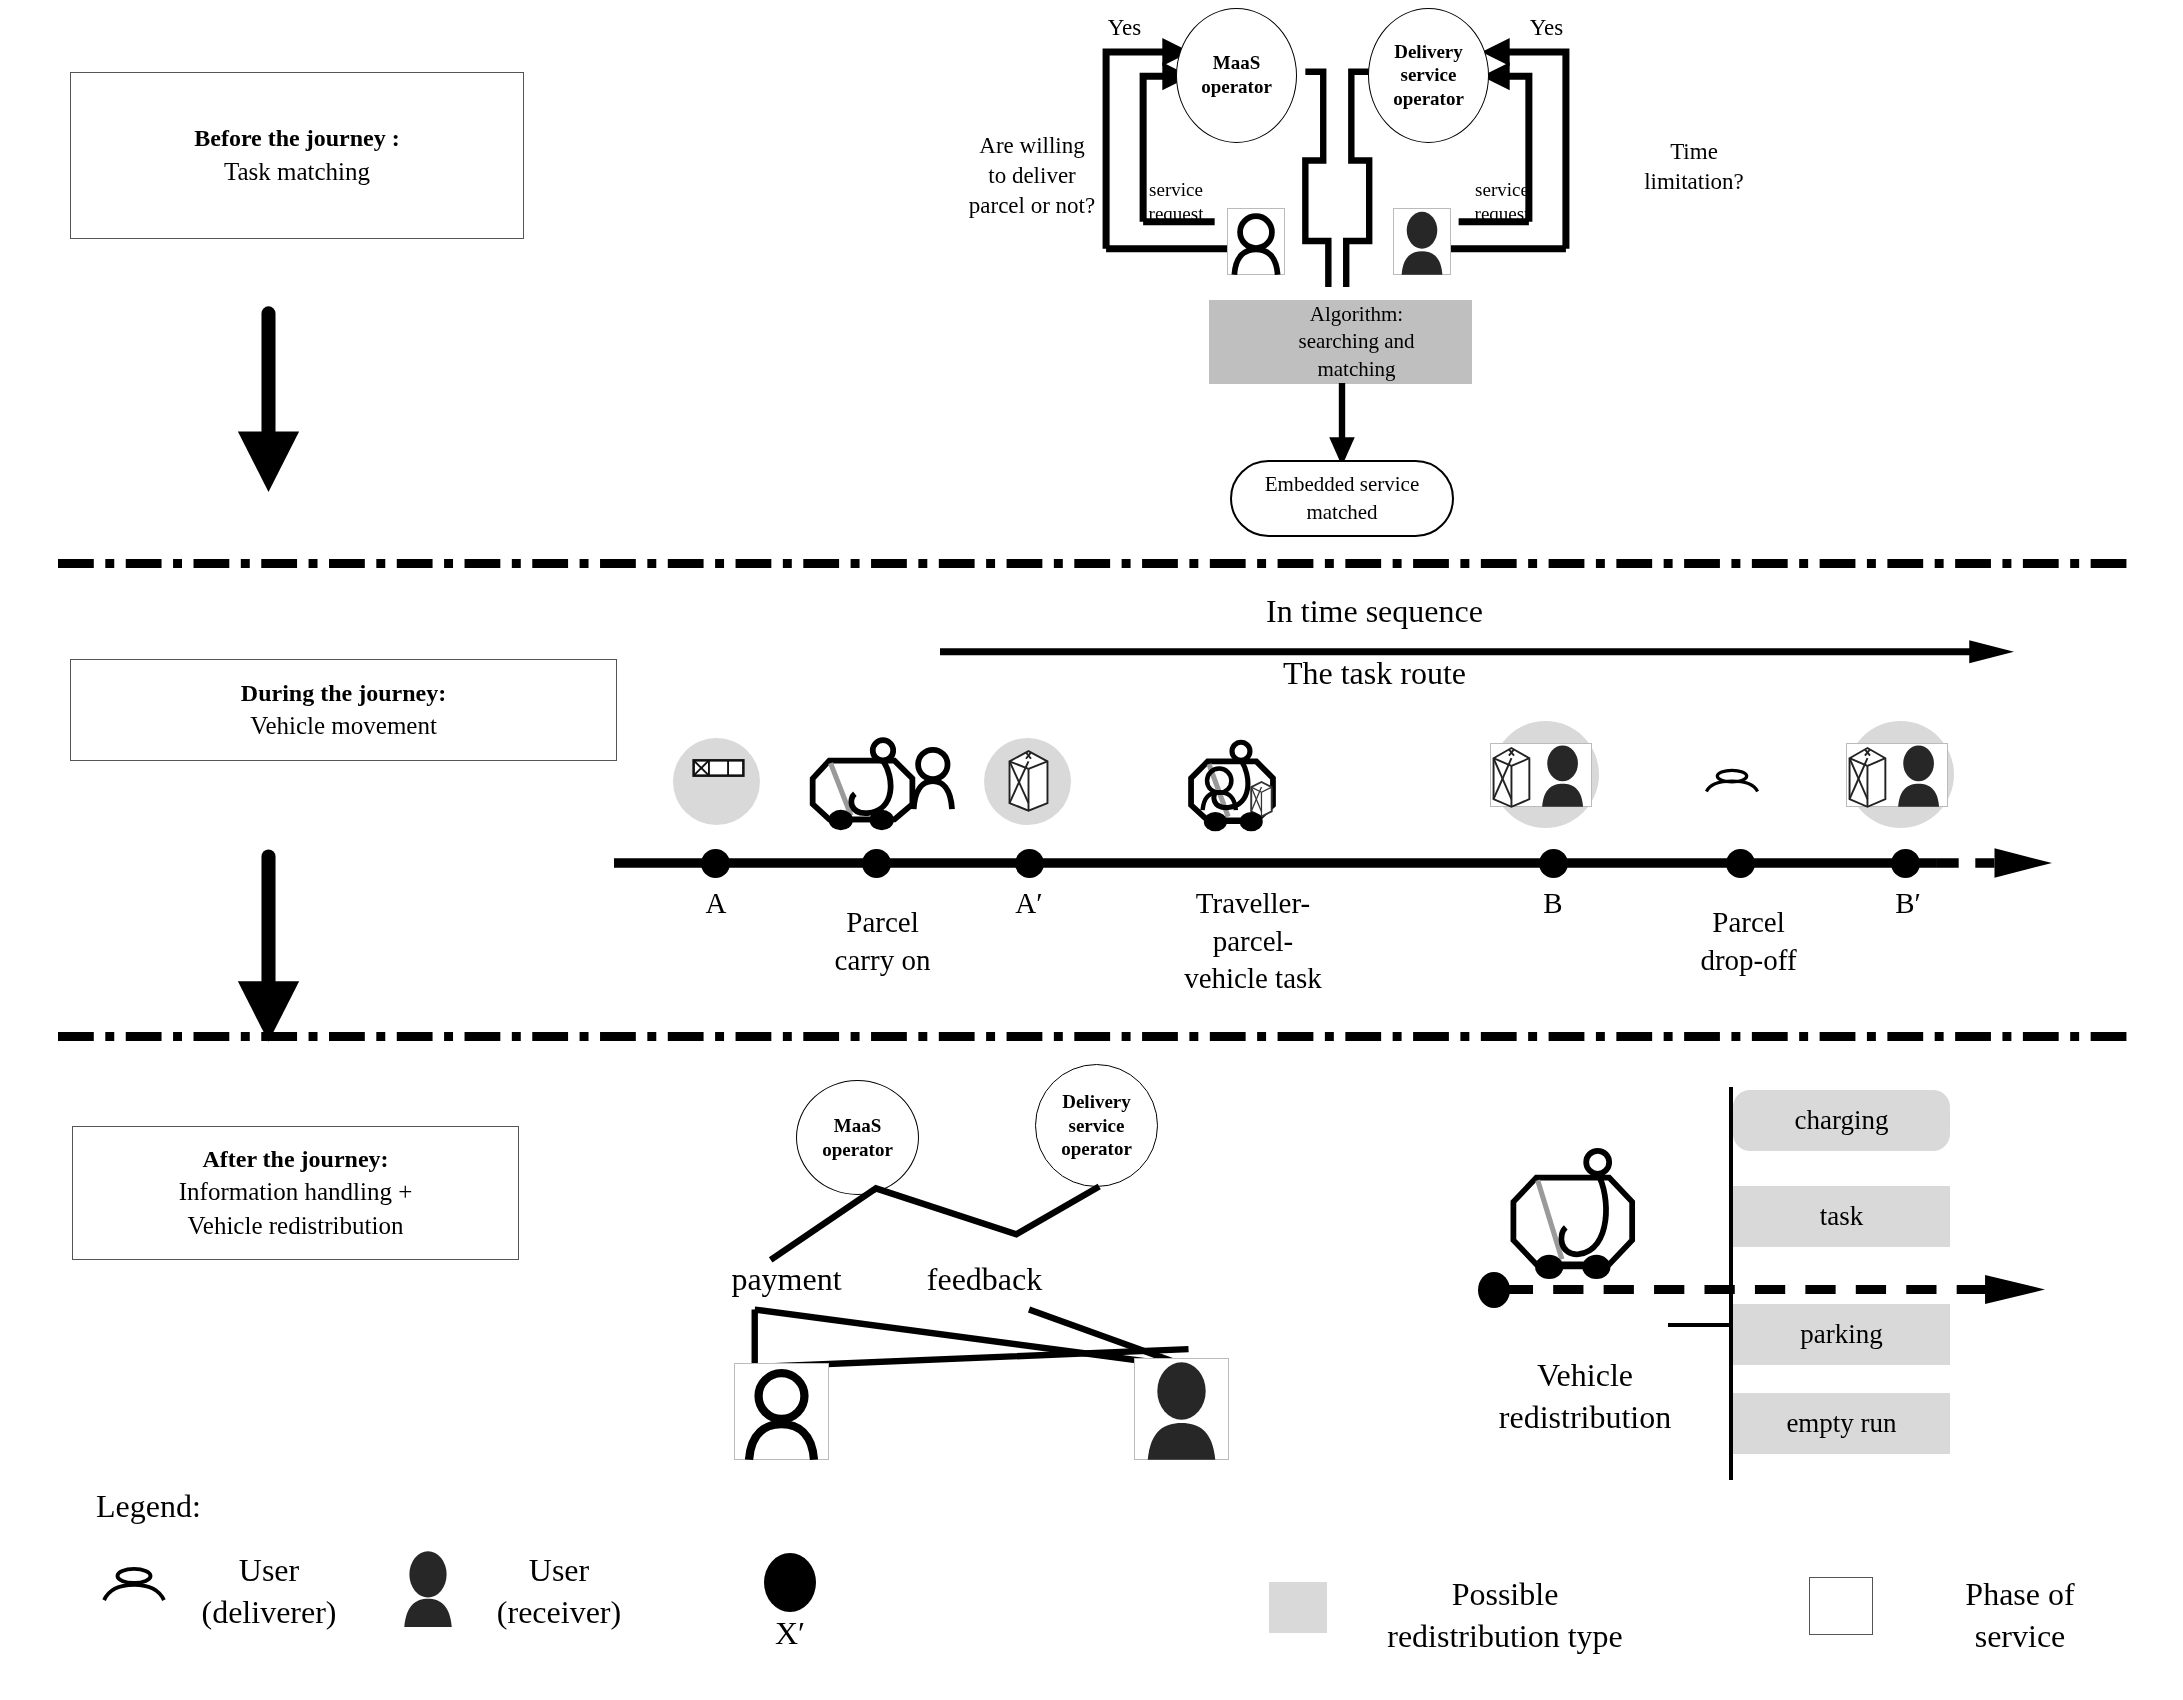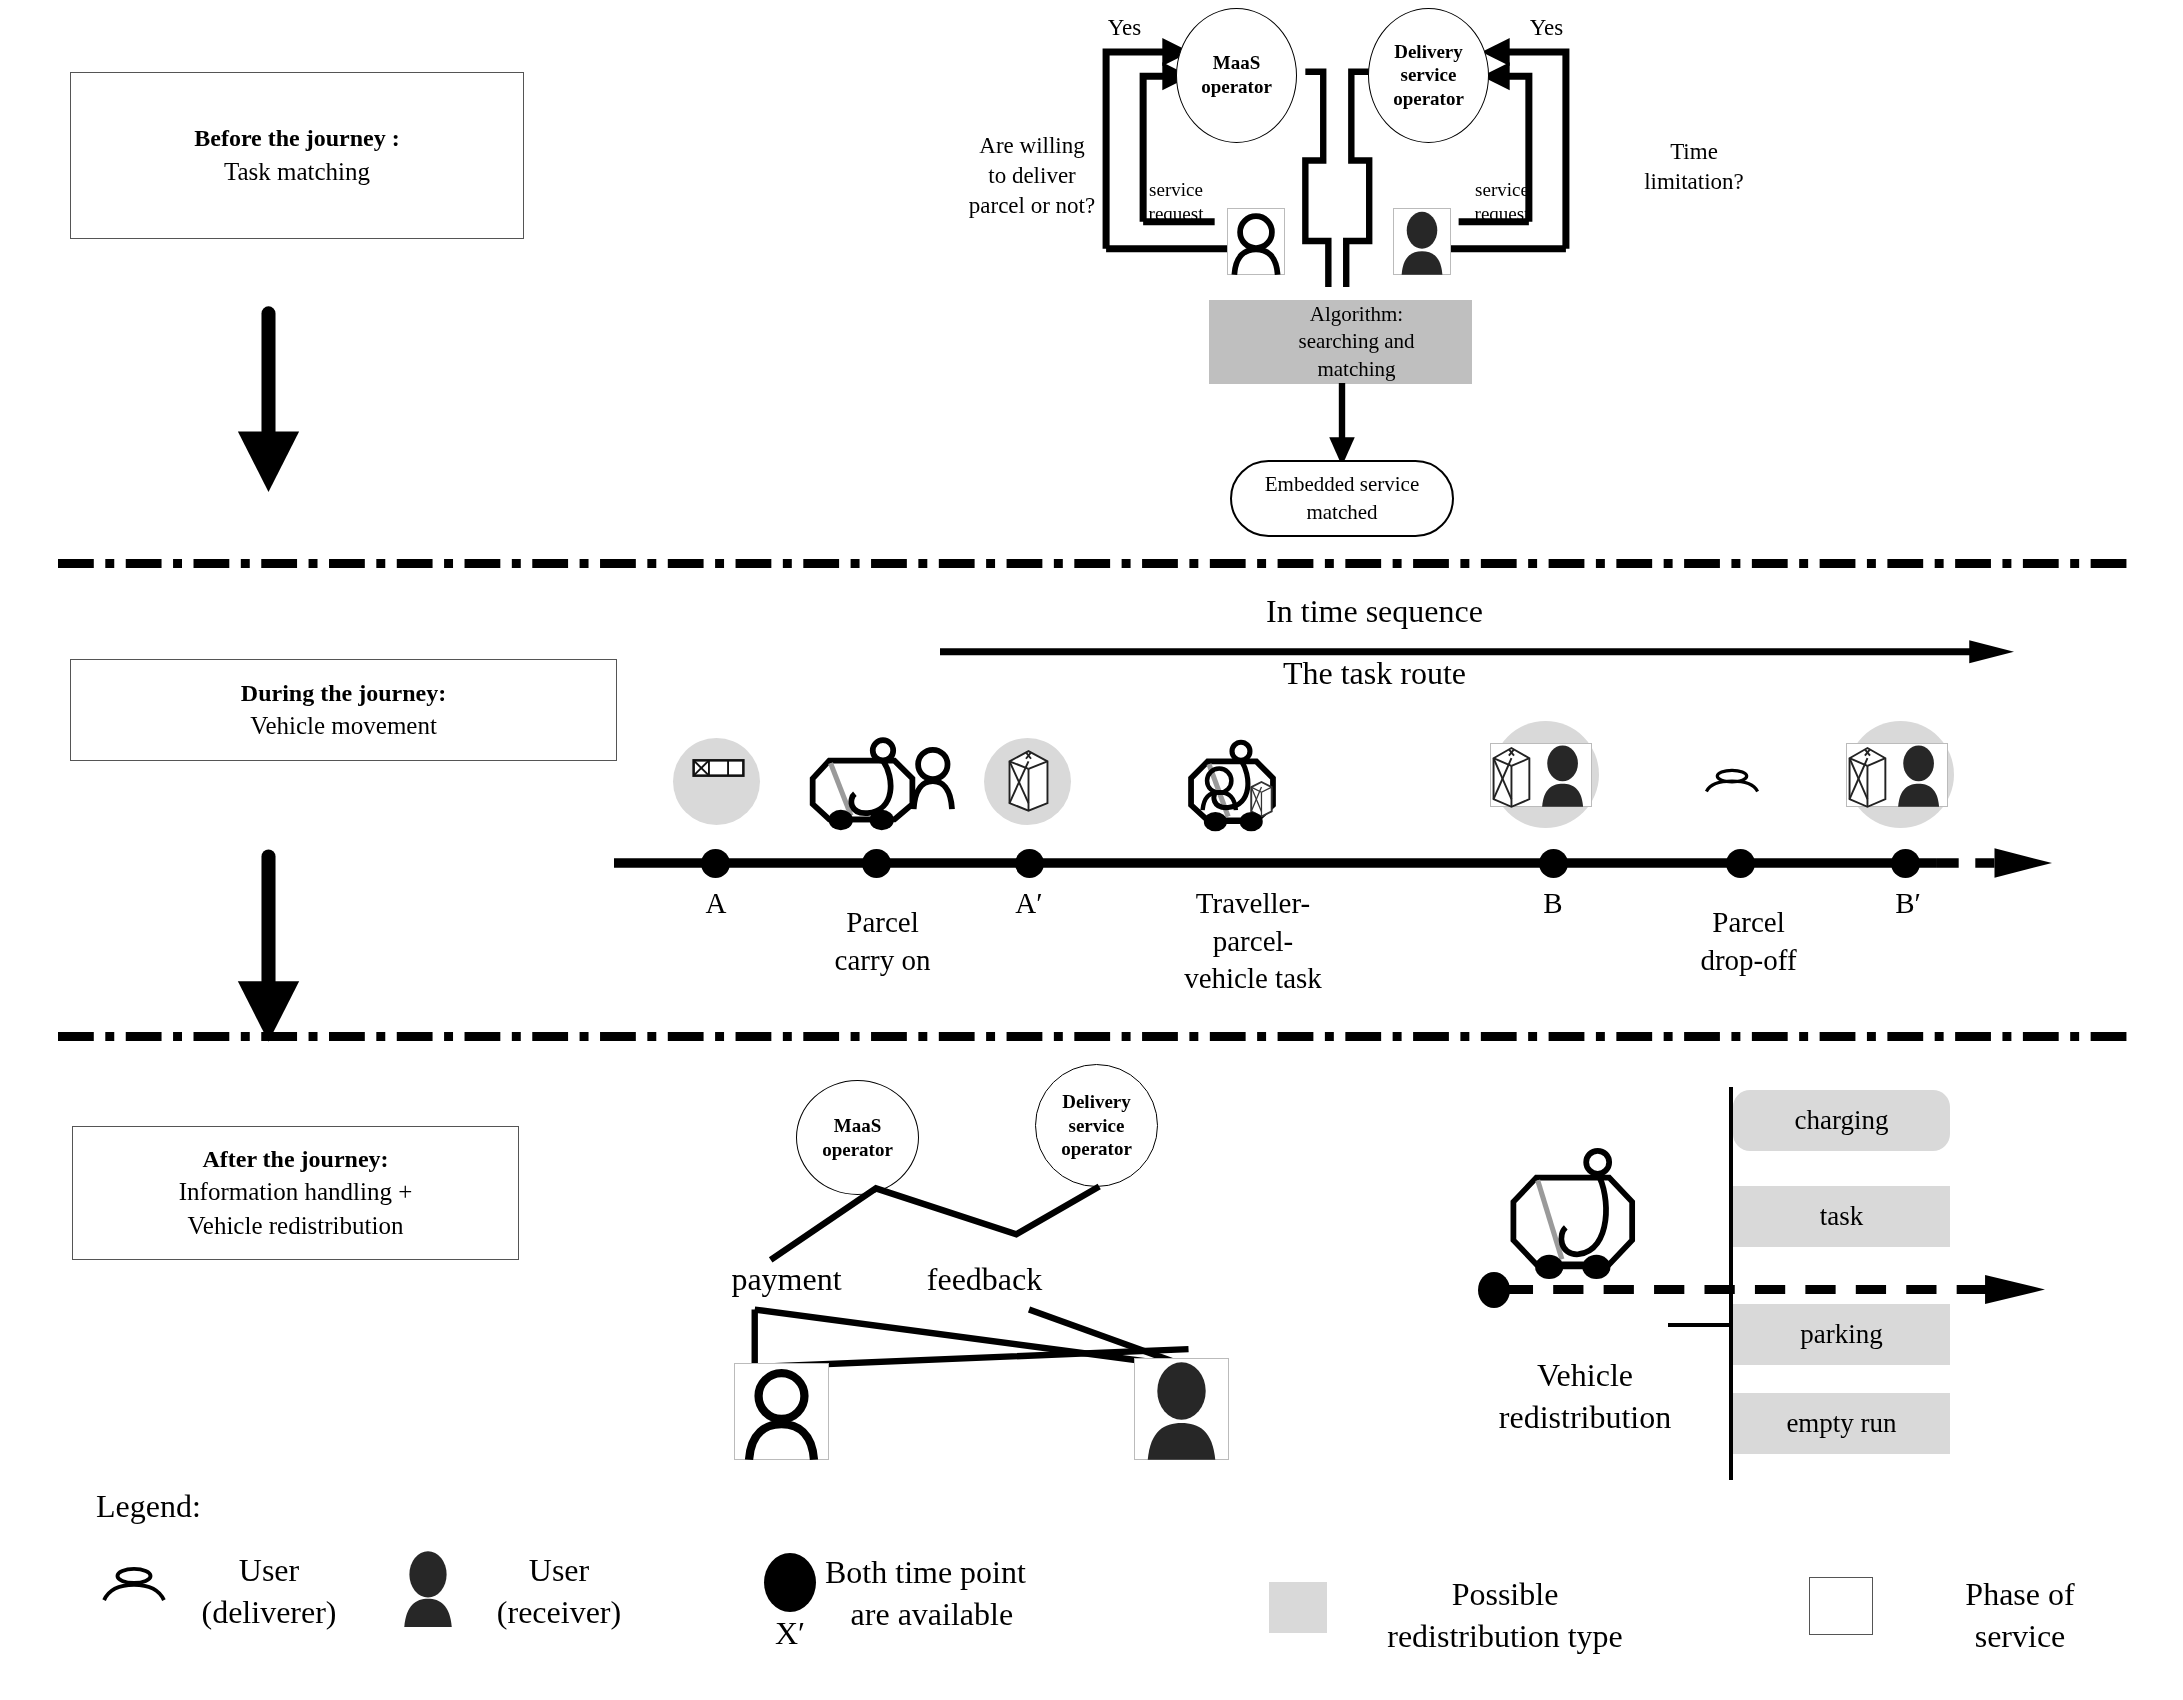--- a/index.html
+++ b/index.html
@@ -400,24 +400,20 @@
   </div>
   <div class="abs txt-xl" style="left:70px;top:0px;width:192px;">
     <div>User</div>
     <div>(receiver)</div>
   </div>
 </div>
 
 <div class="abs" style="left:764px;top:1547px;width:396px;height:109px;">
   <div class="abs dot" style="left:0px;top:6.4px;width:52px;height:59px;"></div>
   <div class="abs txt-xl" style="left:0px;top:66px;width:52px;">X′</div>
-  <div class="abs txt-xl" style="left:61px;top:5.1px;width:307px;text-align:left;">
-    <div>Both time point</div>
-    <div style="padding-left:25.6px;">are available</div>
-  </div>
 </div>
 
 <div class="abs" style="left:1256px;top:1550px;width:473px;height:109px;">
   <div class="abs" style="left:12.8px;top:32px;width:58px;height:51px;background:#d9d9d9;"></div>
   <div class="abs txt-xl" style="left:83px;top:24px;width:332px;">
     <div>Possible</div>
     <div>redistribution type</div>
   </div>
 </div>
 

